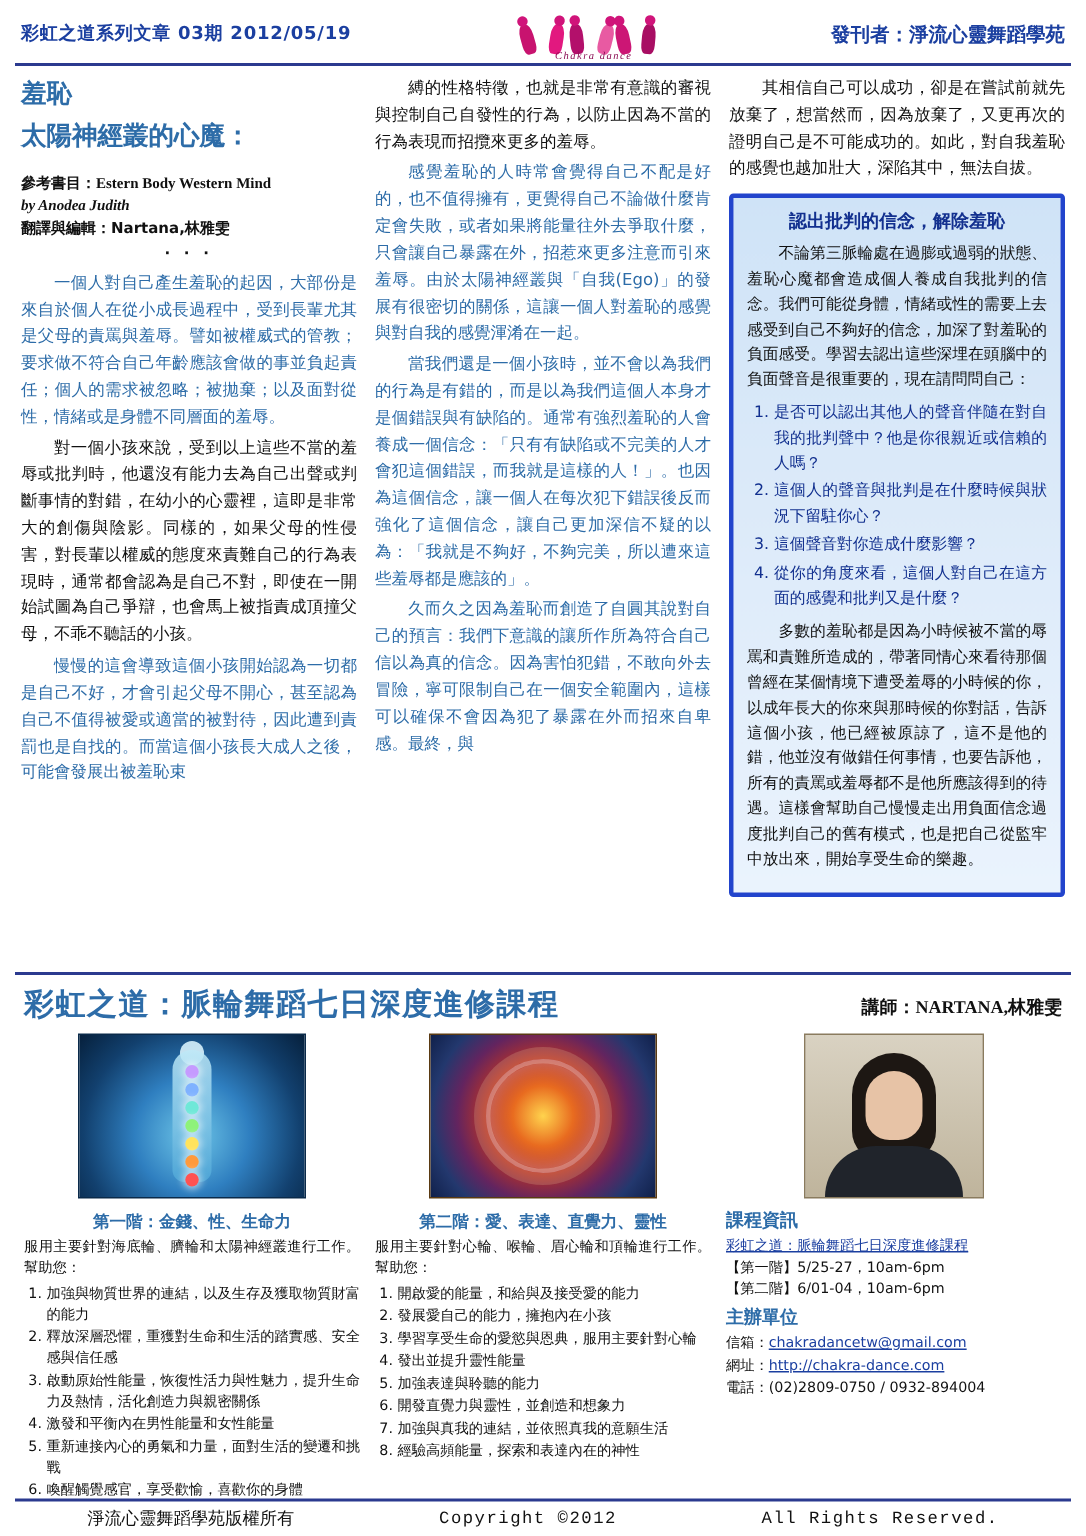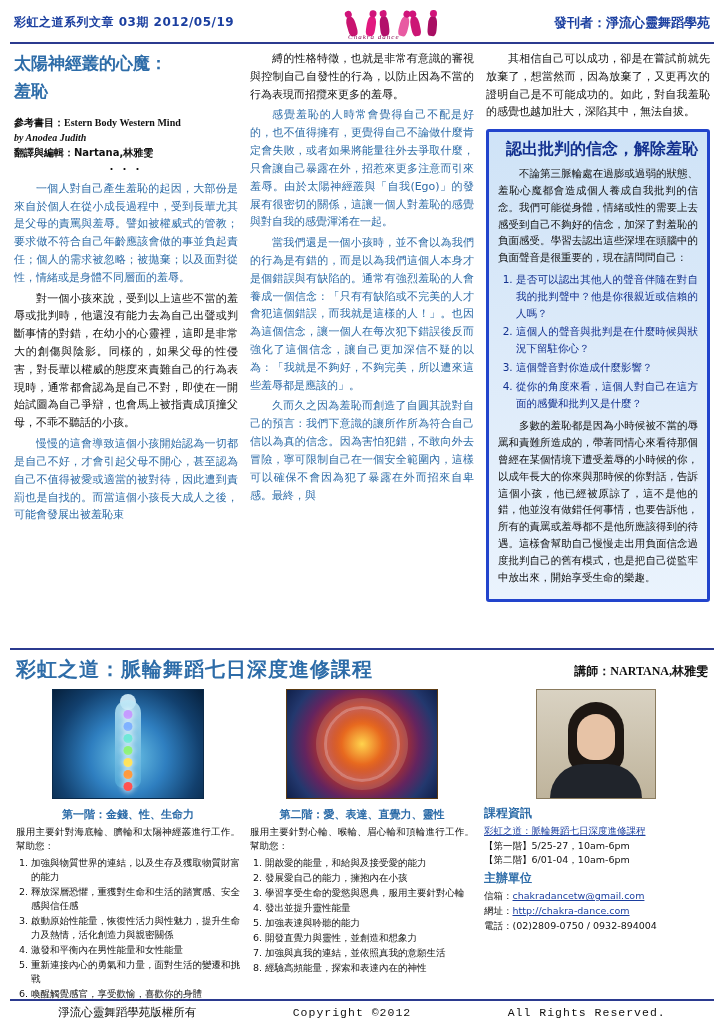--- a/index.html
+++ b/index.html
@@ -71,21 +71,21 @@
   }
   .logo-figs .f1 { left: 2px;  transform: rotate(-16deg); background:#c8136f; }
   .logo-figs .f2 { left: 17px; transform: rotate(9deg);  background:#e2187f; }
   .logo-figs .f3 { left: 33px; transform: rotate(-6deg); background:#b3106b; }
   .logo-figs .f4 { left: 49px; transform: rotate(14deg); background:#e85aa2; }
   .logo-figs .f5 { left: 65px; transform: rotate(-12deg); background:#cc1675; }
   .logo-figs .f6 { left: 79px; transform: rotate(5deg);  background:#a80e63; }
   .logo-text {
     position: absolute;
     bottom: -3px;
-    left: 0;
+    left: 22px;
     font-size: 7px;
     color: #8b0f55;
     font-family: "Liberation Serif", serif;
     font-style: italic;
     letter-spacing: 1px;
   }
   .mast-right {
     font-size: 13px;
     font-weight: bold;
     color: #1b3fa0;
@@ -146,24 +146,24 @@
   .infobox {
     border: 3px solid #2244cc;
     background: linear-gradient(180deg,#cfe3f7 0%, #dceaf9 45%, #eaf3fd 100%);
     border-radius: 3px;
     padding: 7px 9px 9px 9px;
     margin-top: 8px;
     box-sizing: border-box;
   }
   .infobox h3 {
     margin: 0 0 5px 0;
-    font-size: 16px;
+    font-size: 12px;
     color: #12308f;
     font-weight: bold;
-    text-align: right;
+    text-align: center;
   }
   .infobox p {
     font-size: 10.5px;
     line-height: 1.6;
     text-align: justify;
     margin: 0 0 5px 0;
     text-indent: 2em;
     color: #111;
   }
   .infobox ol {
@@ -394,22 +394,22 @@
           <span class="f f6"></span>
         <span class="logo-text">Chakra dance</span>
       </div>
     </div>
     <div class="mast-right">發刊者：淨流心靈舞蹈學苑</div>
   </div>
 
   <div class="cols">
 
     <div class="col">
+      <div class="title-main">羞恥</div>
       <div class="title-main">太陽神經叢的心魔：</div>
-      <div class="title-main">羞恥</div>
 
       <div class="ref-block">
         <span>參考書目：</span><span class="en">Estern Body Western Mind</span>
         <div class="ref-italic">by Anodea Judith</div>
         <div>翻譯與編輯：Nartana,林雅雯</div>
       </div>
       <div class="ref-sep">‧ ‧ ‧</div>
 
       <p class="body blue">一個人對自己產生羞恥的起因，大部份是來自於個人在從小成長過程中，受到長輩尤其是父母的責罵與羞辱。譬如被權威式的管教；要求做不符合自己年齡應該會做的事並負起責任；個人的需求被忽略；被拋棄；以及面對從性，情緒或是身體不同層面的羞辱。</p>
       <p class="body">對一個小孩來說，受到以上這些不當的羞辱或批判時，他還沒有能力去為自己出聲或判斷事情的對錯，在幼小的心靈裡，這即是非常大的創傷與陰影。同樣的，如果父母的性侵害，對長輩以權威的態度來責難自己的行為表現時，通常都會認為是自己不對，即使在一開始試圖為自己爭辯，也會馬上被指責成頂撞父母，不乖不聽話的小孩。</p>

